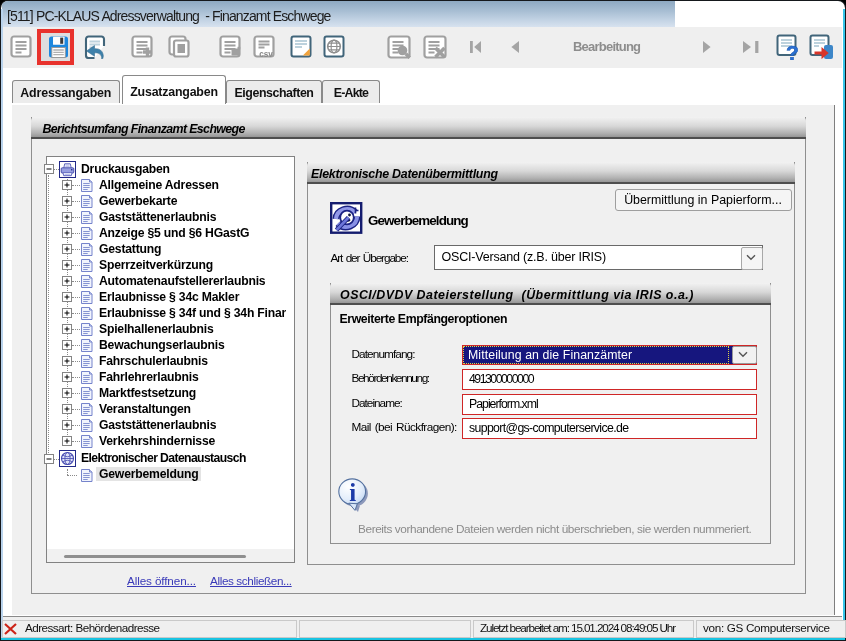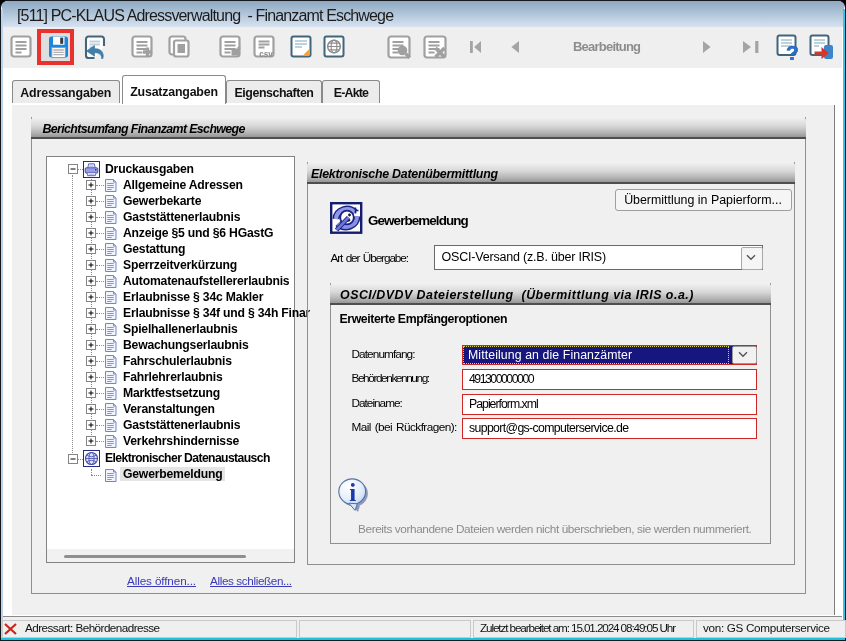--- a/index.html
+++ b/index.html
@@ -4,21 +4,21 @@
 * { margin:0; padding:0; box-sizing:content-box; }
 html,body { width:846px; height:641px; overflow:hidden; }
 body { font-family:"Liberation Sans", sans-serif; background:#000; position:relative; }
 .abs { position:absolute; }
 .bold { font-weight:bold; }
 .winframe { position:absolute; left:0; top:0; width:846px; height:641px; border-radius:8px 8px 0 0; background:#15181c; }
 .win { position:absolute; left:1px; top:1px; width:844px; height:639px; border-radius:7px 7px 0 0; background:#fff; overflow:hidden; }
 .accentL { position:absolute; left:0px; top:8px; width:2px; height:631px; background:#b9d3ec; }
 .accentR { position:absolute; left:841.5px; top:8px; width:2.5px; height:631px; background:#36c5e9; }
 .accentB { position:absolute; left:0px; top:636.5px; width:844px; height:2.5px; background:#19c4e2; }
-.title { position:absolute; left:1px; top:0; width:842px; height:26px; background:linear-gradient(180deg,#8ea9c2 0%,#a9bfd4 40%,#c4d4e5 75%,#d7e2ef 100%); color:#1c1c1c; font-size:16px; letter-spacing:-0.85px; display:flex; align-items:center; padding-left:15px; padding-top:3px; box-sizing:border-box; }
+.title { position:absolute; left:1px; top:0; width:673px; height:26px; background:linear-gradient(180deg,#8ea9c2 0%,#a9bfd4 40%,#c4d4e5 75%,#d7e2ef 100%); color:#1c1c1c; font-size:14px; letter-spacing:-0.85px; display:flex; align-items:center; padding-left:5px; padding-top:3px; box-sizing:border-box; }
 .toolbar { position:absolute; left:1px; top:26px; width:840px; height:41px; background:#efefef; }
 .tabstrip { position:absolute; left:1px; top:67px; width:840px; height:37px; background:#fff; }
 .tab { position:absolute; top:11.5px; height:23px; box-sizing:border-box; background:#ececec; border:1px solid #898989; border-bottom:none; border-radius:3px 3px 0 0; display:flex; align-items:center; justify-content:center; font-weight:bold; font-size:12.4px; color:#111; padding-top:3.5px; }
 .tab.active { top:7px; height:29px; background:#fff; z-index:2; }
 .content { position:absolute; left:1px; top:104px; width:842px; height:510px; background:#fff; }
 .pane { position:absolute; left:10px; top:0; width:822px; height:510px; background:#f0f0f0; border-right:1.5px solid #7e7e7e; }
 .ghead { position:absolute; background:linear-gradient(180deg,#f2f2f2 0%,#d8d8d8 45%,#b2b2b2 80%,#969696 100%); border-bottom:2px solid #4e4e4e; border-radius:4px 4px 0 0; display:flex; align-items:center; font-weight:bold; font-size:12.4px; color:#000; box-sizing:border-box; padding-top:4px;font-style:italic; }
 .vdot { position:absolute; width:0; border-left:1px dotted #8a8a8a; }
 .hdot { position:absolute; height:0; border-top:1px dotted #8a8a8a; }
 .trow { position:absolute; font-weight:bold; font-size:12.2px; letter-spacing:-0.2px; color:#000; white-space:nowrap; }
@@ -47,21 +47,21 @@
 </div>
 
 <div class="abs" style="left:30.5px;top:117px;width:775px;height:477px;box-sizing:border-box;border:1px solid #8f8f8f;border-top:none"></div>
 <div class="ghead" style="left:30.5px;top:117px;width:775px;height:22px">
     <span style="padding-left:12px;letter-spacing:-0.63px">Berichtsumfang Finanzamt Eschwege</span>
   </div>
 
 <div class="abs" style="left:46px;top:156px;width:249px;height:407px;box-sizing:border-box;background:#fff;border:1px solid #828282;overflow:hidden"></div>
 <div class="abs" style="left:47px;top:549px;width:247px;height:13px;background:#f1f1f1"></div>
 <div class="abs" style="left:64px;top:555px;width:182px;height:3px;background:#8f8f8f;border-radius:2px"></div>
-<div class="abs" style="left:63px;top:157px;width:247px;height:392px;overflow:hidden">
+<div class="abs" style="left:39px;top:157px;width:247px;height:392px;overflow:hidden">
   <div class="abs" style="left:-47px;top:-157px;width:846px;height:641px">
   <div class="vdot" style="left:56px;top:175px;height:278px"></div>
 <div class="vdot" style="left:75px;top:179px;height:258px"></div>
 <div class="vdot" style="left:75px;top:469px;height:6px"></div>
 <svg class="abs" style="left:51.5px;top:164.4px" width="10" height="10" viewBox="0 0 10 10">
 <rect x="0.5" y="0.5" width="9" height="9" fill="#fff" stroke="#848484"></rect>
         <path d="M2.5 5 h5" stroke="#000" stroke-width="1"></path>
       </svg>
 <div class="hdot" style="left:61.5px;top:169px;width:5px"></div>
 <svg class="abs" style="left:66.5px;top:160.9px" width="17" height="17" viewBox="0 0 17 17">

